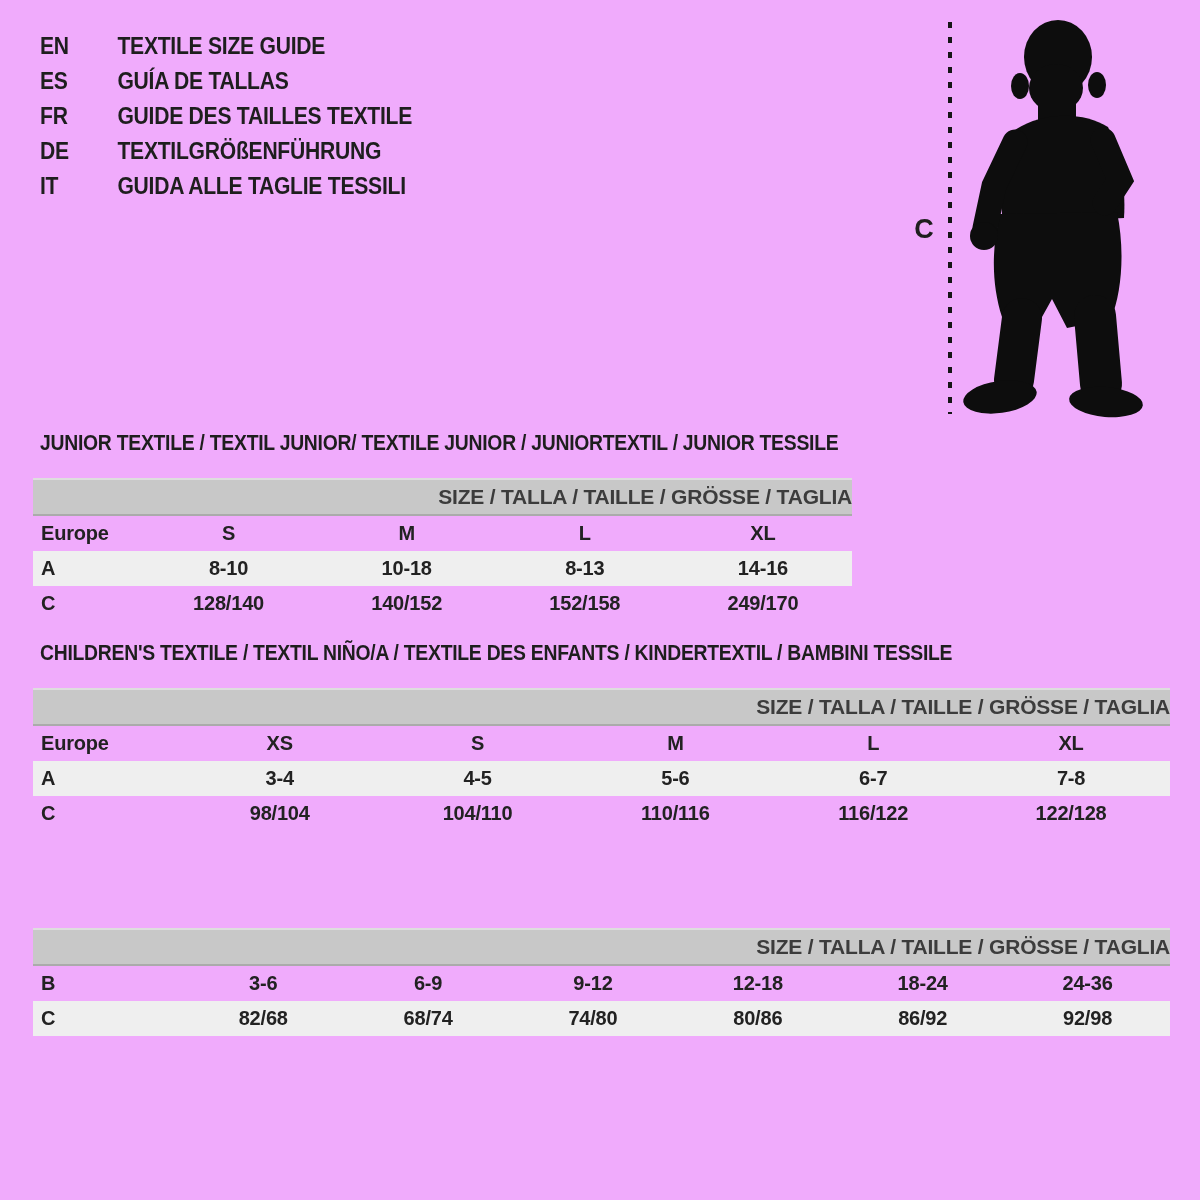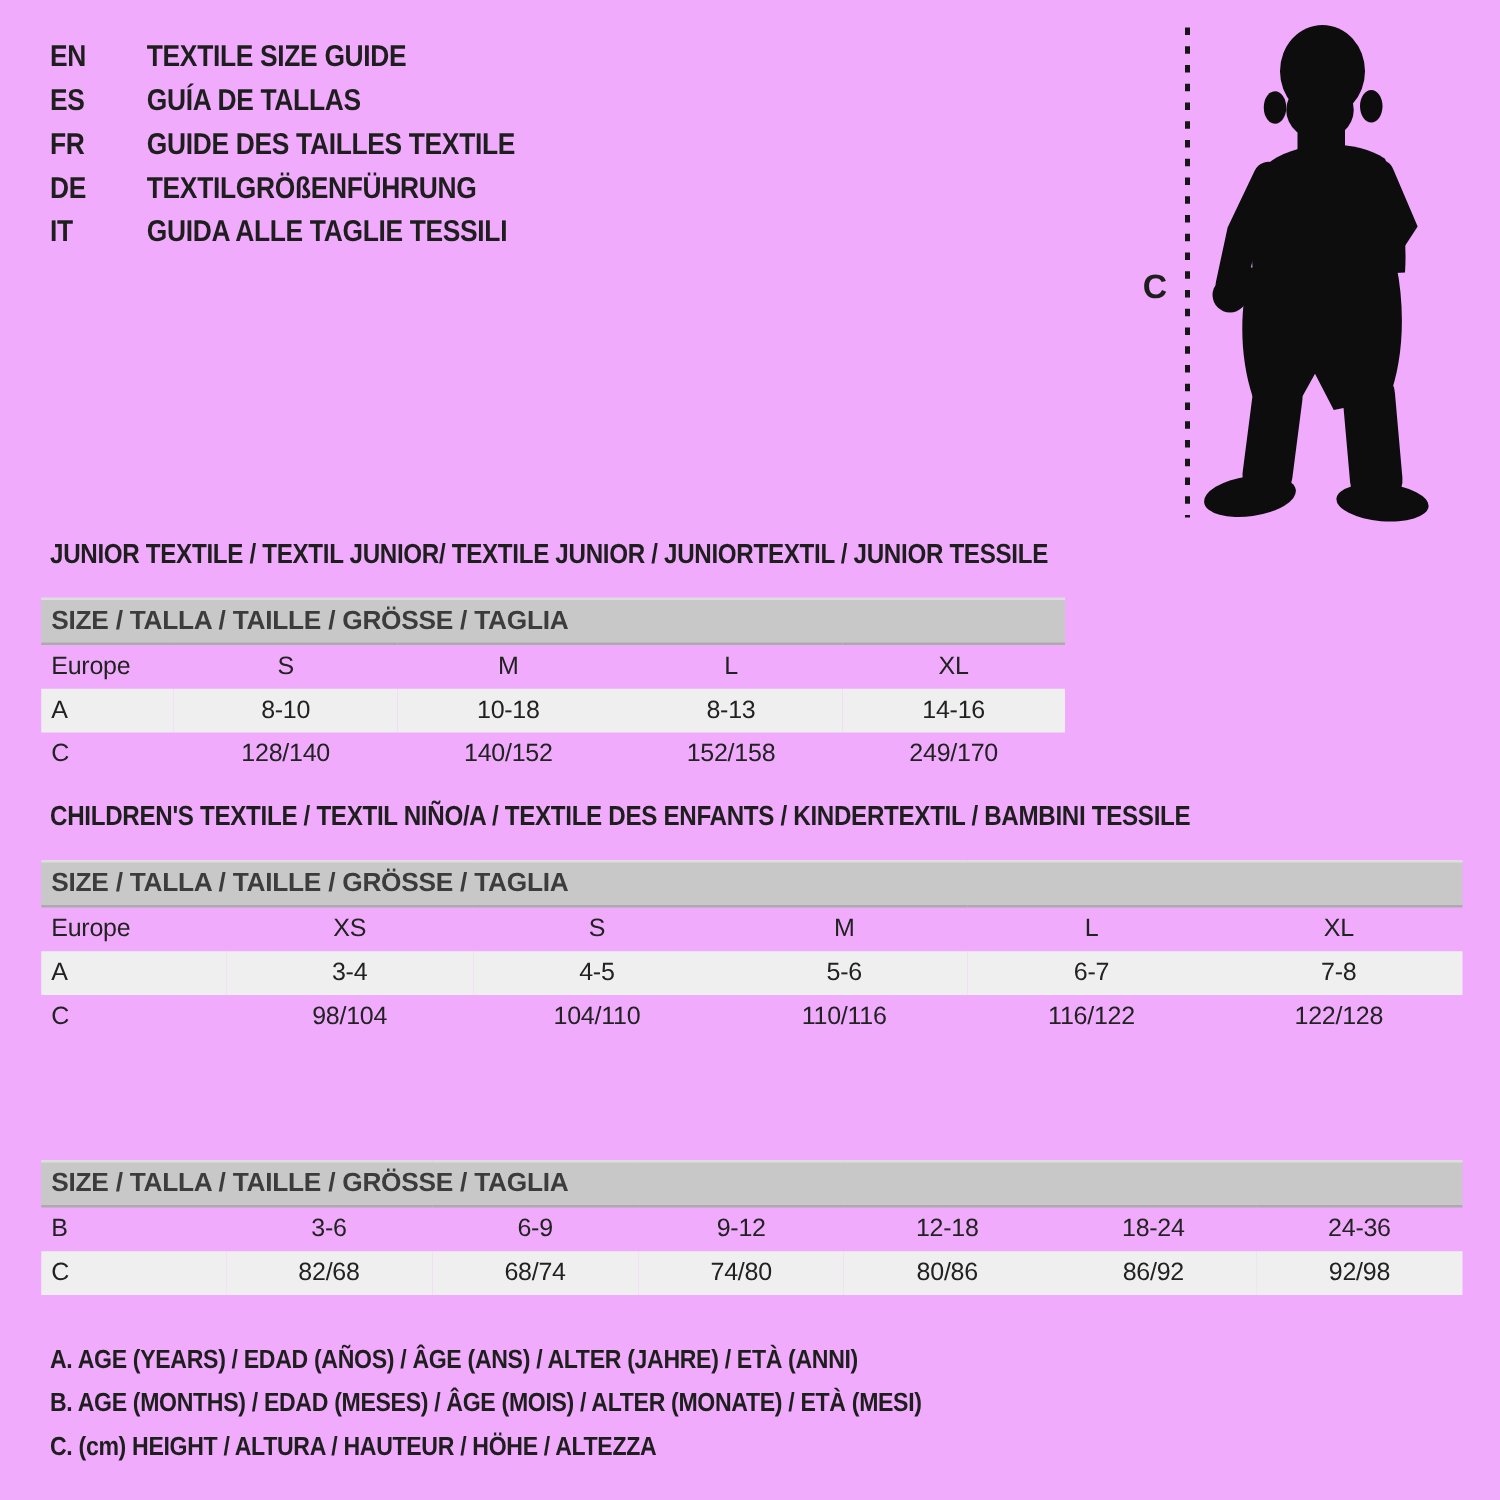--- a/index.html
+++ b/index.html
@@ -21,23 +21,23 @@
 
   
   .sec-title { position:absolute; left:40px; font-size:22px; font-weight:bold; letter-spacing:-0.3px; }
   #title-junior { top:430px; }
   #title-children { top:640px; }
   #title-babies { top:848px; line-height:36px; }
 
   
   .size-table { position:absolute; border-collapse:collapse; table-layout:fixed;
                 font-size:20px; color:#222; letter-spacing:-0.2px; }
-  .size-table td { height:35px; padding:0; text-align:center; vertical-align:middle; }
+  .size-table td { height:35px; padding:0; text-align:center; vertical-align:middle;font-weight:bold; }
   .size-table td.lbl { text-align:left; padding-left:8px; }
-  .size-table td.bar { background:#c8c8c8; text-align:left; padding-left:8px; height:34px;
+  .size-table td.bar { background:#c8c8c8; text-align:right; padding-left:8px; height:34px;
                        font-weight:bold; color:#3c3c3c; font-size:21px;
                        border-top:2px solid #dedede; border-bottom:2px solid #ababab; }
   .size-table tr.shade td { background:#efefef; }
   #t-junior   { left:33px; top:478px; width:819px; }
   #t-children { left:33px; top:688px; width:1137px; }
   #t-babies   { left:33px; top:928px; width:1137px; }
   col.col-label { width:13%; }
 
   
   .legend { position:absolute; left:40px; top:1070px; }
@@ -202,19 +202,14 @@
         <td>82/68</td>
         <td>68/74</td>
         <td>74/80</td>
         <td>80/86</td>
         <td>86/92</td>
         <td>92/98</td>
       </tr>
     </tbody>
   </table>
 
-  <div class="legend">
-    <div class="legend-line cond">A. AGE (YEARS) / EDAD (AÑOS) / ÂGE (ANS) / ALTER (JAHRE) / ETÀ (ANNI)</div>
-    <div class="legend-line cond">B. AGE (MONTHS) / EDAD (MESES) / ÂGE (MOIS) / ALTER (MONATE) / ETÀ (MESI)</div>
-    <div class="legend-line cond">C. (cm) HEIGHT / ALTURA / HAUTEUR / HÖHE / ALTEZZA</div>
-  </div>
 
 </div>
 
 </body></html>

